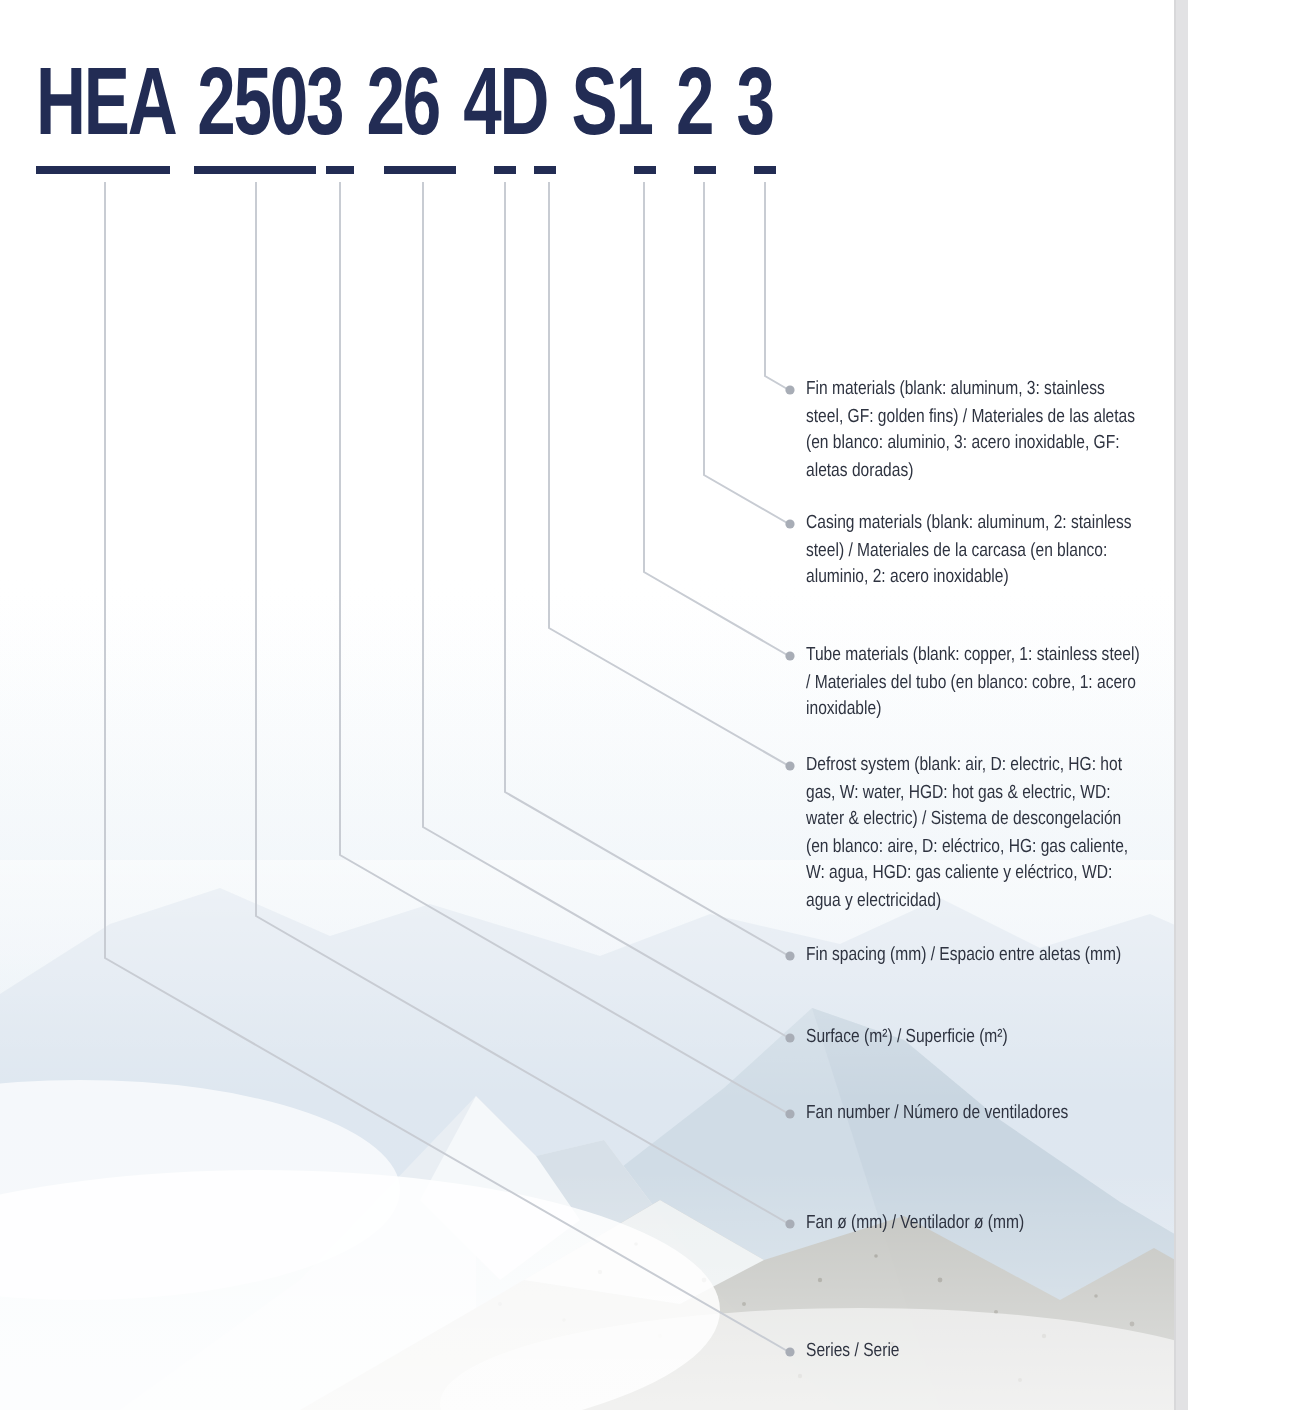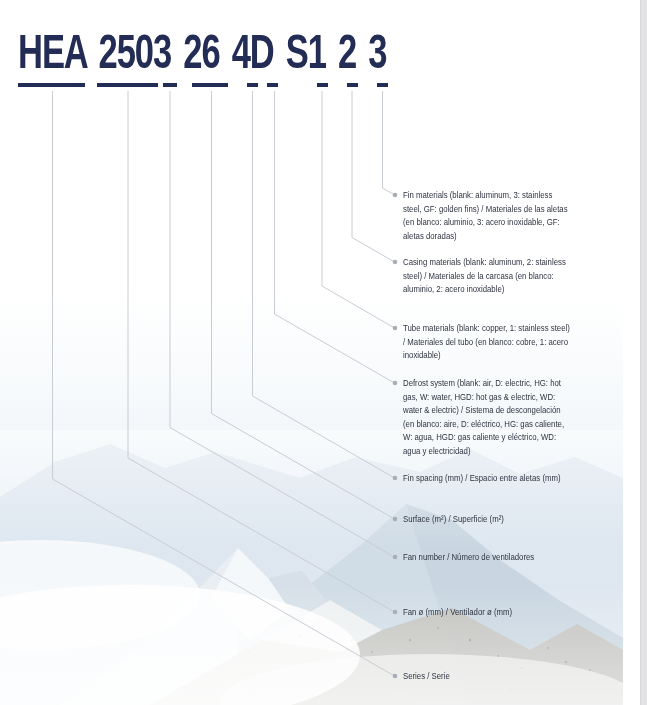--- a/index.html
+++ b/index.html
@@ -1,17 +1,17 @@
 <!DOCTYPE html>
 <html><head>
 <meta charset="utf-8">
 <style>
   html,body{margin:0;padding:0;background:#ffffff;}
   .viewport{
-    position:relative;width:647px;height:705px;overflow:hidden;
+    position:relative;width:594px;height:705px;overflow:hidden;
     background:#ffffff;font-family:"Liberation Sans",sans-serif;
   }
   .page{
     position:absolute;left:0;top:0;width:623px;height:705px;overflow:hidden;
     background:linear-gradient(180deg,#ffffff 0%,#ffffff 42%,#f7fafc 58%,#f0f5f9 78%,#f6f9fb 100%);
   }
   .mtn{position:absolute;left:0;top:0;width:623px;height:705px;}
   .lines-svg{position:absolute;left:0;top:0;width:623px;height:705px;}
   .lines-svg polyline{fill:none;stroke:#c8ccd3;stroke-width:1;}
   .lines-svg circle{fill:#a8adb6;}

